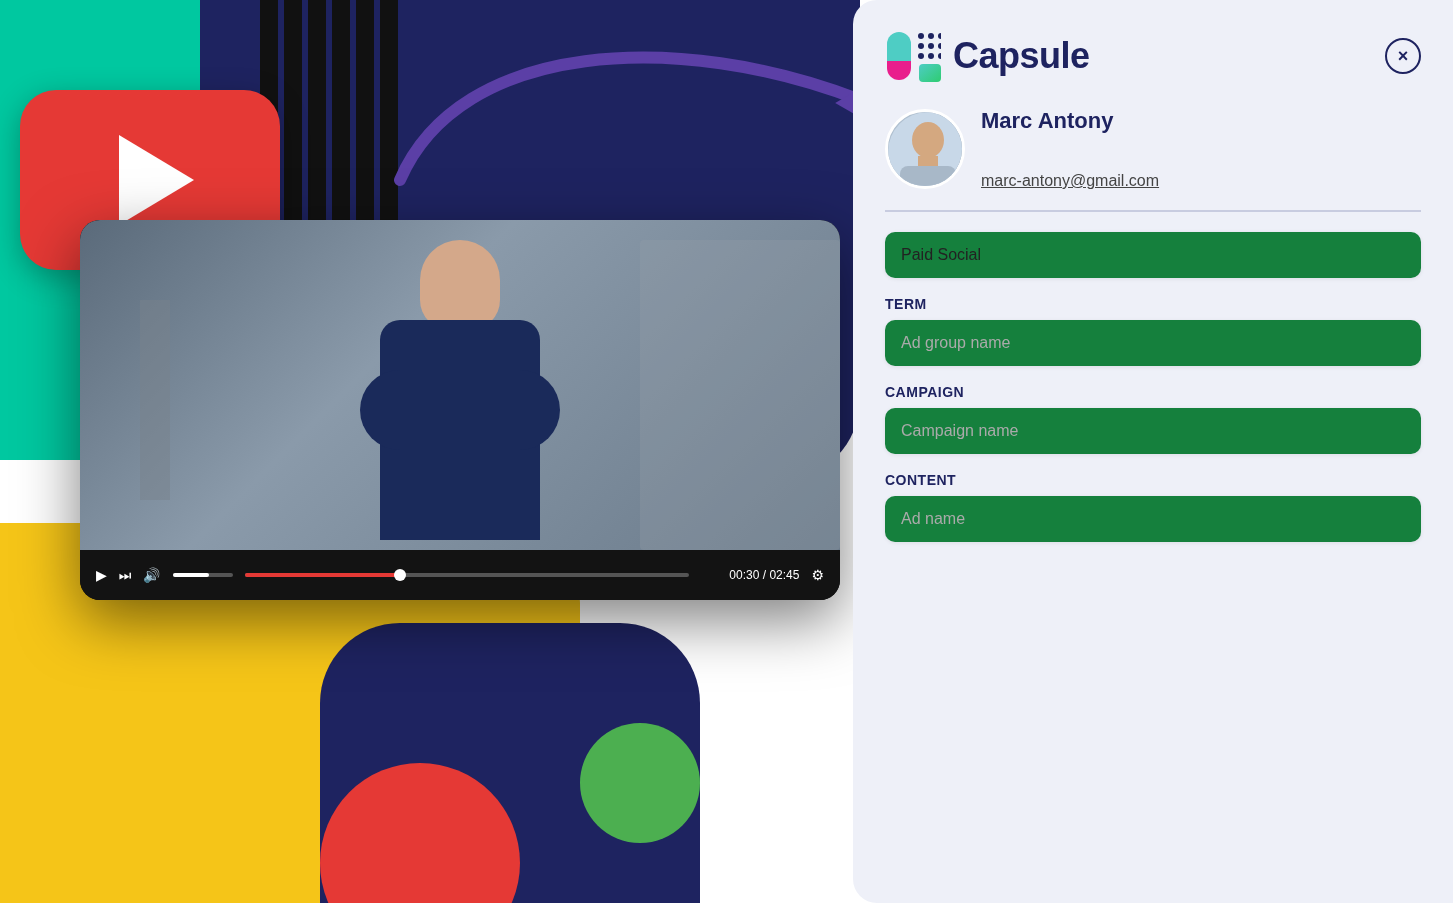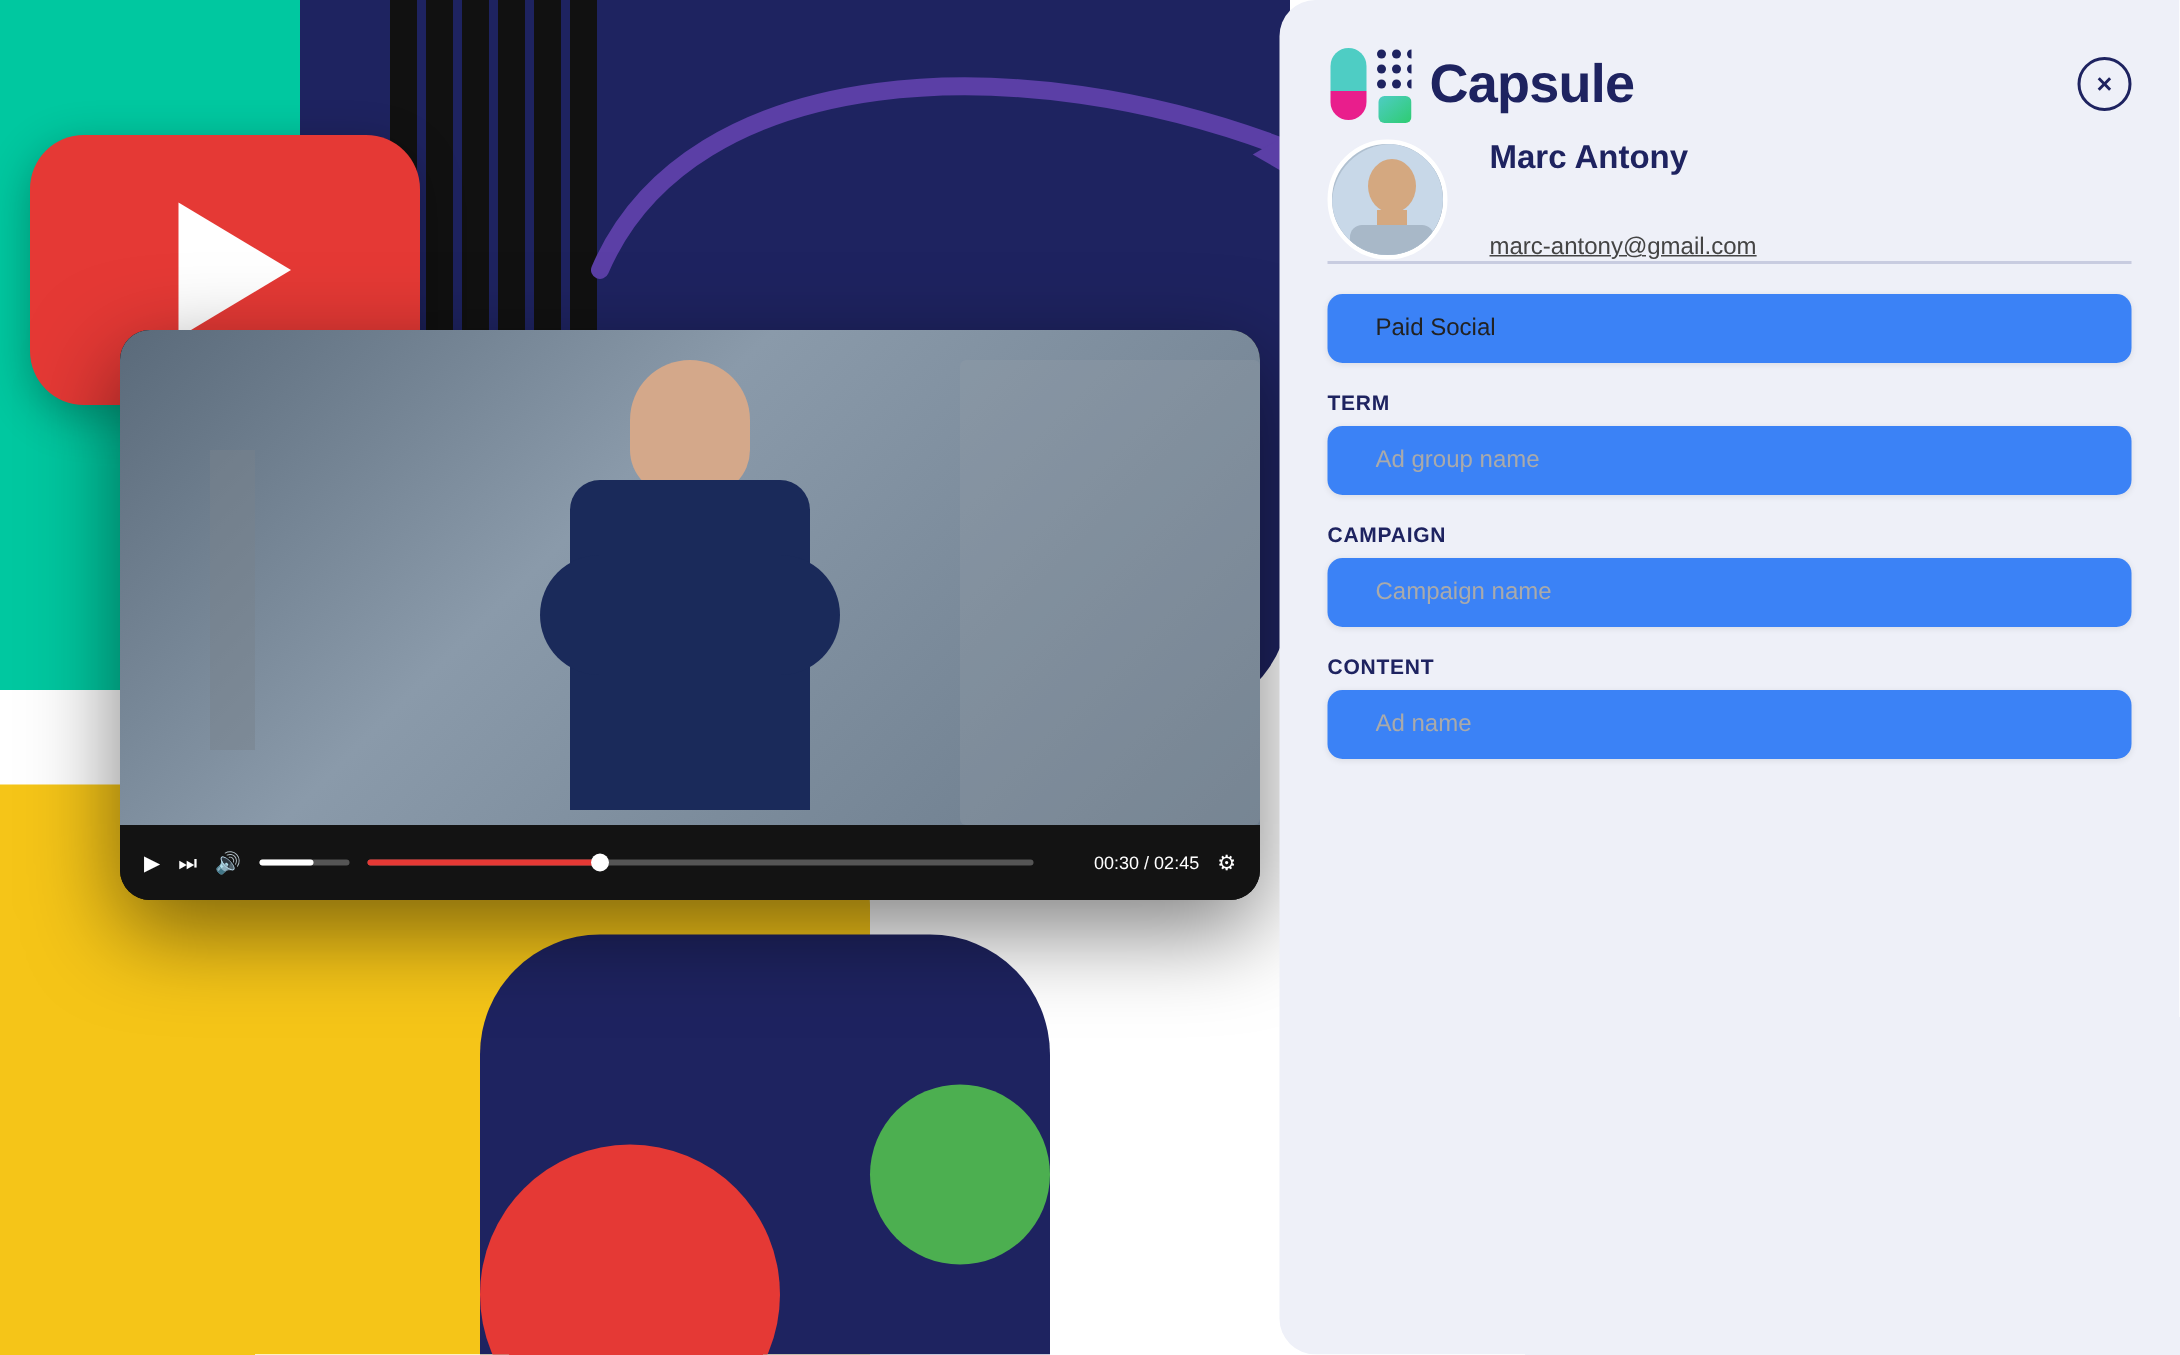--- a/index.html
+++ b/index.html
@@ -230,21 +230,21 @@
       border-radius: 24px 0 0 24px;
       padding: 28px 32px;
       overflow-y: auto;
     }
 
     
     .capsule-header {
       display: flex;
       align-items: center;
       justify-content: space-between;
-      margin-bottom: 8px;
+      margin-bottom: 24px;
     }
     .capsule-logo-area {
       display: flex;
       align-items: center;
       gap: 12px;
     }
     .capsule-title {
       font-size: 36px;
       font-weight: 700;
       color: #1E2360;
@@ -259,21 +259,22 @@
       color: #1E2360;
       cursor: pointer;
       font-weight: 600;
       background: transparent;
     }
 
     
     .user-section {
       display: flex;
       align-items: center;
-      gap: 28px;
+      gap: 16px;
+      padding-bottom: 20px;
       border-bottom: 2px solid #c8cce0;
       margin-bottom: 20px;
     }
     .avatar {
       width: 80px; height: 80px;
       border-radius: 50%;
       background: linear-gradient(135deg, #b8c8d8, #8898a8);
       overflow: hidden;
       flex-shrink: 0;
       border: 3px solid #fff;
@@ -299,22 +300,22 @@
     .field-label {
       font-size: 14px;
       font-weight: 800;
       color: #1E2360;
       letter-spacing: 0.5px;
       margin-bottom: 8px;
       text-transform: uppercase;
     }
     .field-input {
       width: 100%;
-      padding: 14px 32px;
-      background: #3b82f6;
+      padding: 14px 16px;
+      background: #15803d;
       border: none;
       border-radius: 10px;
       font-size: 16px;
       color: #222;
       outline: none;
       box-shadow: 0 1px 4px rgba(0,0,0,0.08);
     }
     .field-input::placeholder {
       color: #aaa;
     }

